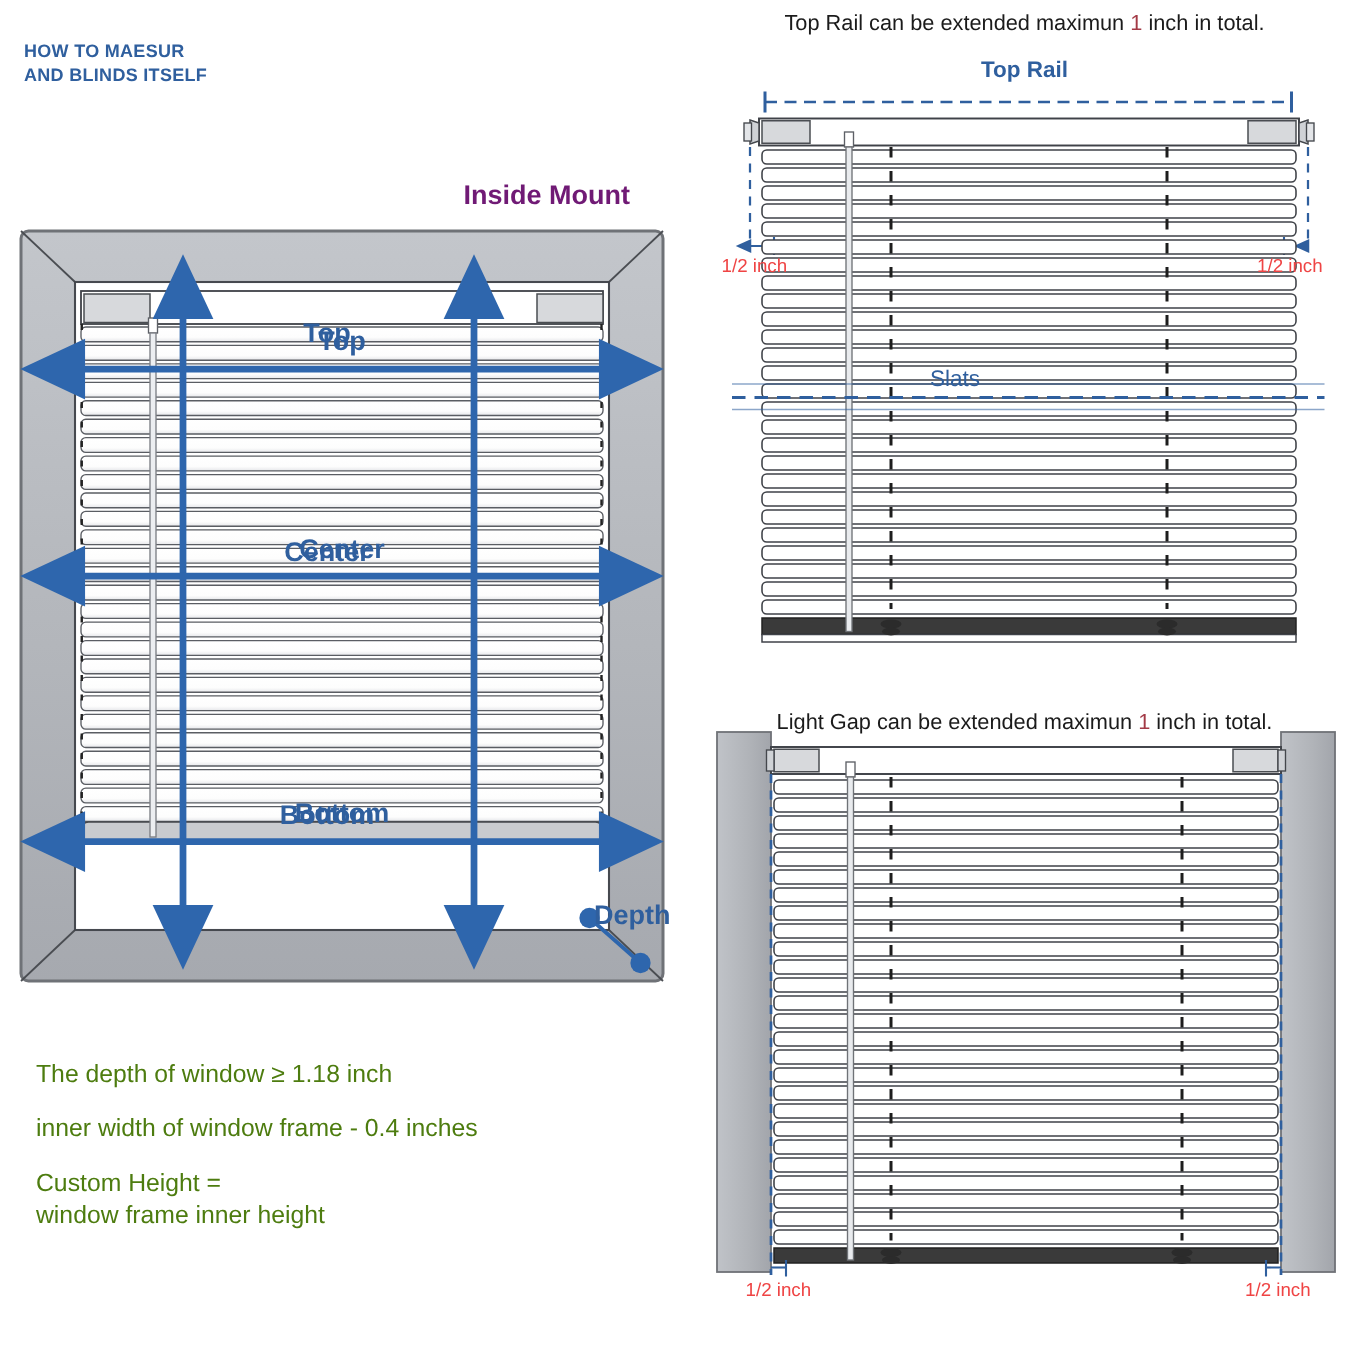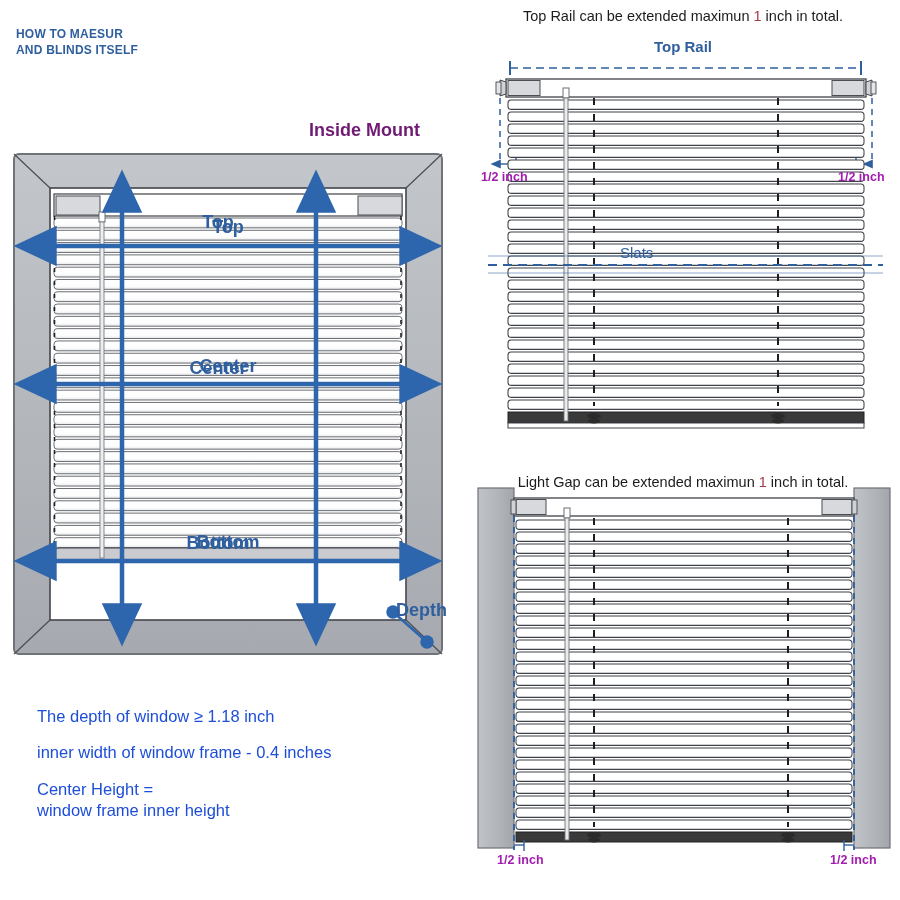--- a/index.html
+++ b/index.html
@@ -28,28 +28,28 @@
   }
   .caption-note{
     font-size:14.5px;color:#1b1b1b;text-align:center;white-space:nowrap;
   }
   .caption-note .hl{color:#a33a46;}
   .caption-blue{
     font-size:15px;font-weight:bold;color:#2f5f9e;text-align:center;
   }
 
   
-  #notes{left:37px;top:706px;width:440px;font-size:16.5px;color:#1d4ed8;line-height:1.30;}
+  #notes{left:24px;top:706px;width:440px;font-size:16.5px;color:#4d7c0f;line-height:1.30;}
   #notes .blk{margin-bottom:15px;}
   #notes .blk:last-child{margin-bottom:0;}
   #notes .r{display:block;}
 
   
   .inch-lbl{
-    position:absolute;font-size:12.5px;font-weight:bold;color:#a21caf;white-space:nowrap;
+    position:absolute;font-size:12.5px;font-weight:normal;color:#ef4444;white-space:nowrap;
   }
   svg{display:block;}
   text{font-family:"Liberation Sans", sans-serif;}
 </style>
 </head>
 <body>
 
 <div class="stage">
 
   <div class="abs" id="headline">
@@ -184,21 +184,21 @@
   </div>
 
   <div class="abs" id="notes">
     <div class="blk">
       <span class="r">The depth of window ≥ 1.18 inch</span>
     </div>
     <div class="blk">
       <span class="r">inner width of window frame - 0.4 inches</span>
     </div>
     <div class="blk">
-      <span class="r">Center Height =</span>
+      <span class="r">Custom Height =</span>
       <span class="r">window frame inner height</span>
     </div>
   </div>
 
   <div class="abs caption-note" style="left:468px;top:8px;width:430px;">
     <span>Top Rail can be extended maximun </span><span class="hl">1</span><span> inch in total.</span>
   </div>
   <div class="abs caption-blue" style="left:468px;top:38px;width:430px;">Top Rail</div>
 
   <div class="abs" style="left:478px;top:60px;">

